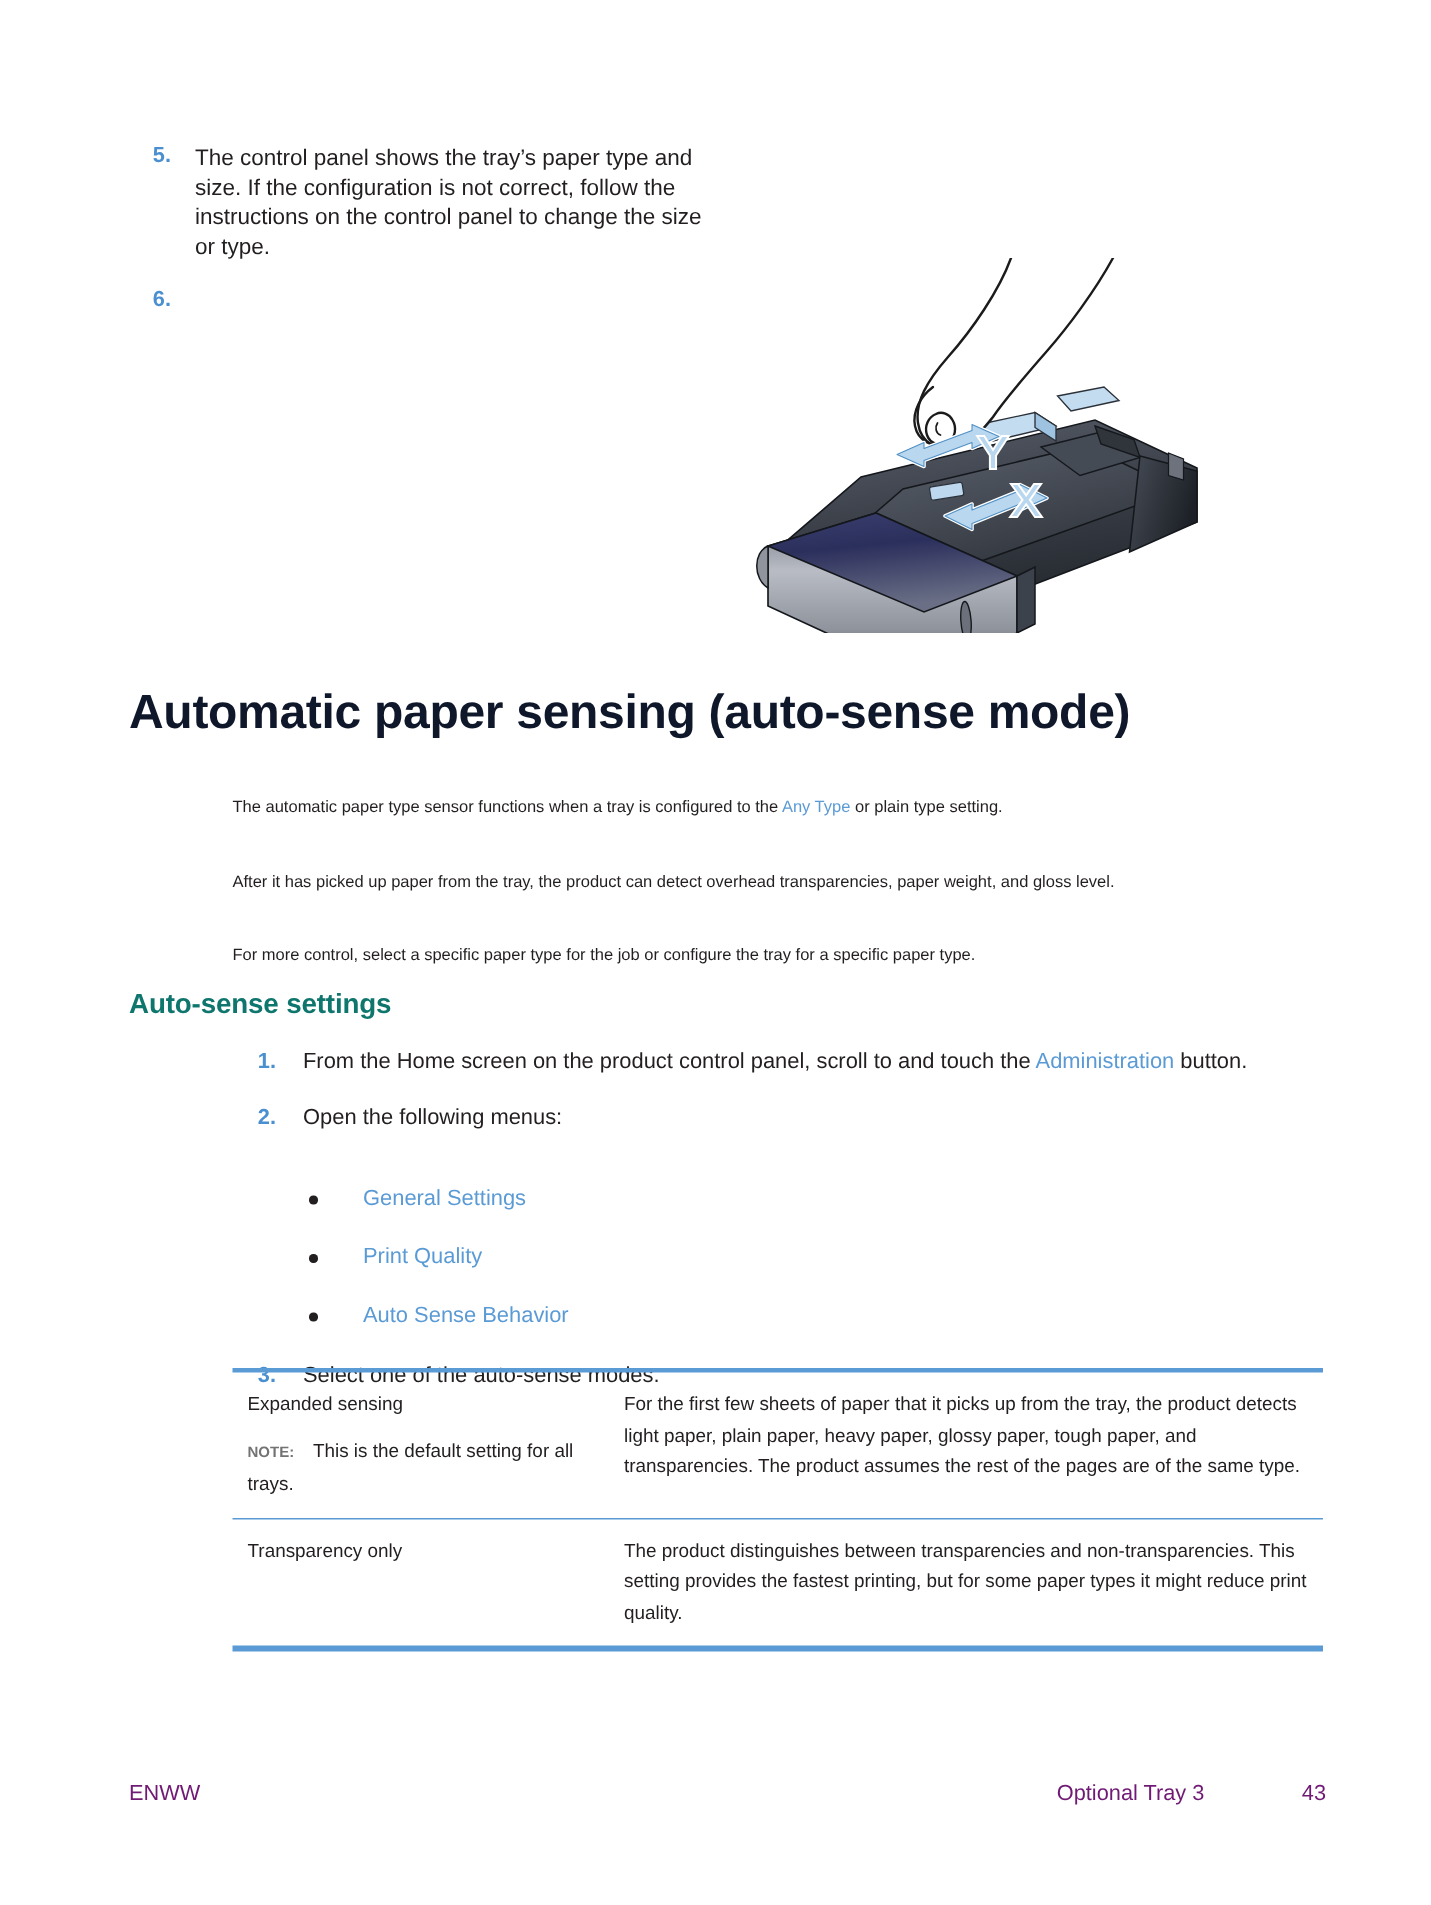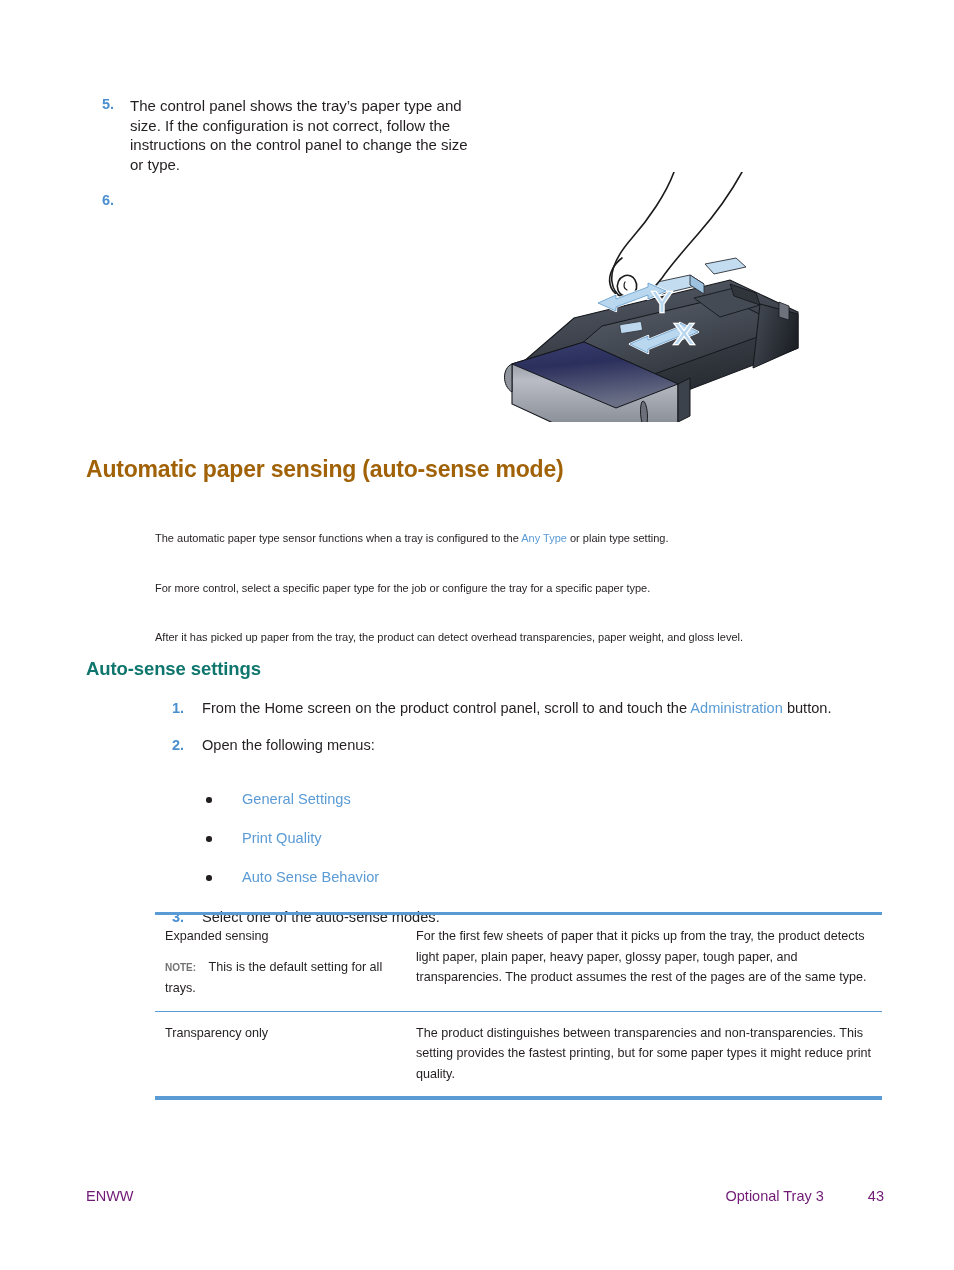--- a/index.html
+++ b/index.html
@@ -57,23 +57,23 @@
     width: 320px;
     height: 250px;
   }
   .illustration svg { display: block; }
 
   
   .h1 {
     position: absolute;
     left: 86px;
     top: 456px;
-    font-size: 23px;
-    font-weight: bold;
-    color: #a16207;
+    font-size: 32px;
+    font-weight: bold;
+    color: #0f172a;
     letter-spacing: -0.2px;
   }
   .h2 {
     position: absolute;
     left: 86px;
     top: 658px;
     font-size: 18.5px;
     font-weight: bold;
     color: #0f766e;
     letter-spacing: -0.1px;
@@ -194,21 +194,21 @@
     align-items: baseline;
     font-size: 14.5px;
     color: #701a75;
   }
   .footer-left { flex: 0 0 auto; }
   .footer-right {
     margin-left: auto;
     display: flex;
     align-items: baseline;
   }
-  .footer-chapter { margin-right: 44px; }
+  .footer-chapter { margin-right: 65px; }
 </style>
 </head>
 <body>
 
 <div class="page">
 
   <div class="steps-top">
     <div class="step">
       <span class="step-num">5.</span>
       <span class="step-body">The control panel shows the tray’s paper type and size. If the configuration is not correct, follow the instructions on the control panel to change the size or type.</span>
@@ -309,22 +309,22 @@
       </g>
     </svg>
   </div>
 
   <div class="h1">Automatic paper sensing (auto-sense mode)</div>
 
   <div class="body-block">
     <p class="para">
       <span>The automatic paper type sensor functions when a tray is configured to the </span><span class="lnk">Any Type</span><span> or plain type setting.</span>
     </p>
+    <p class="para">After it has picked up paper from the tray, the product can detect overhead transparencies, paper weight, and gloss level.</p>
     <p class="para">For more control, select a specific paper type for the job or configure the tray for a specific paper type.</p>
-    <p class="para">After it has picked up paper from the tray, the product can detect overhead transparencies, paper weight, and gloss level.</p>
   </div>
 
   <div class="h2">Auto-sense settings</div>
 
   <div class="olist">
 
     <div class="oitem">
       <span class="oitem-num">1.</span>
       <span>From the Home screen on the product control panel, scroll to and touch the </span><span class="lnk">Administration</span><span> button.</span>
     </div>

